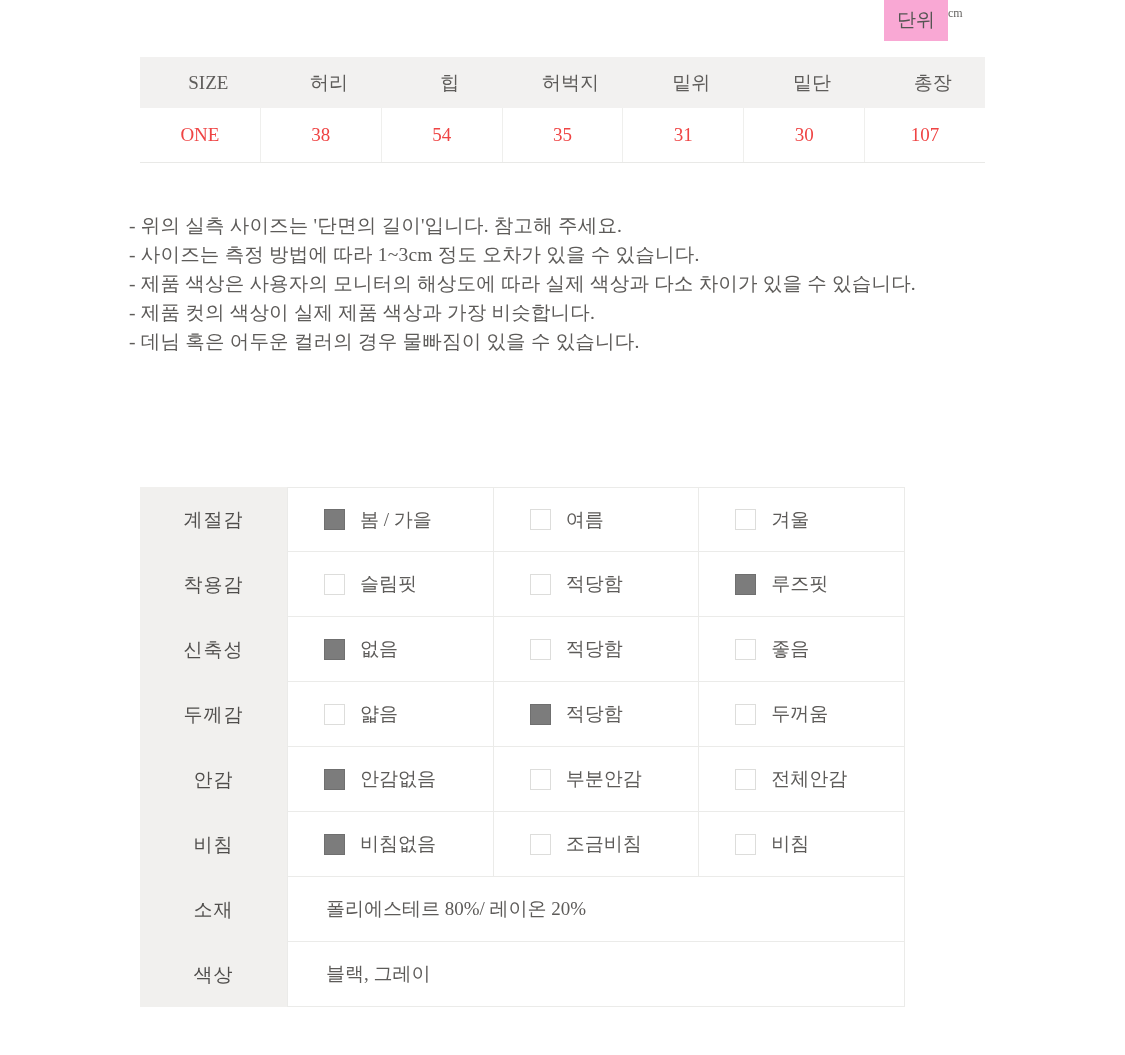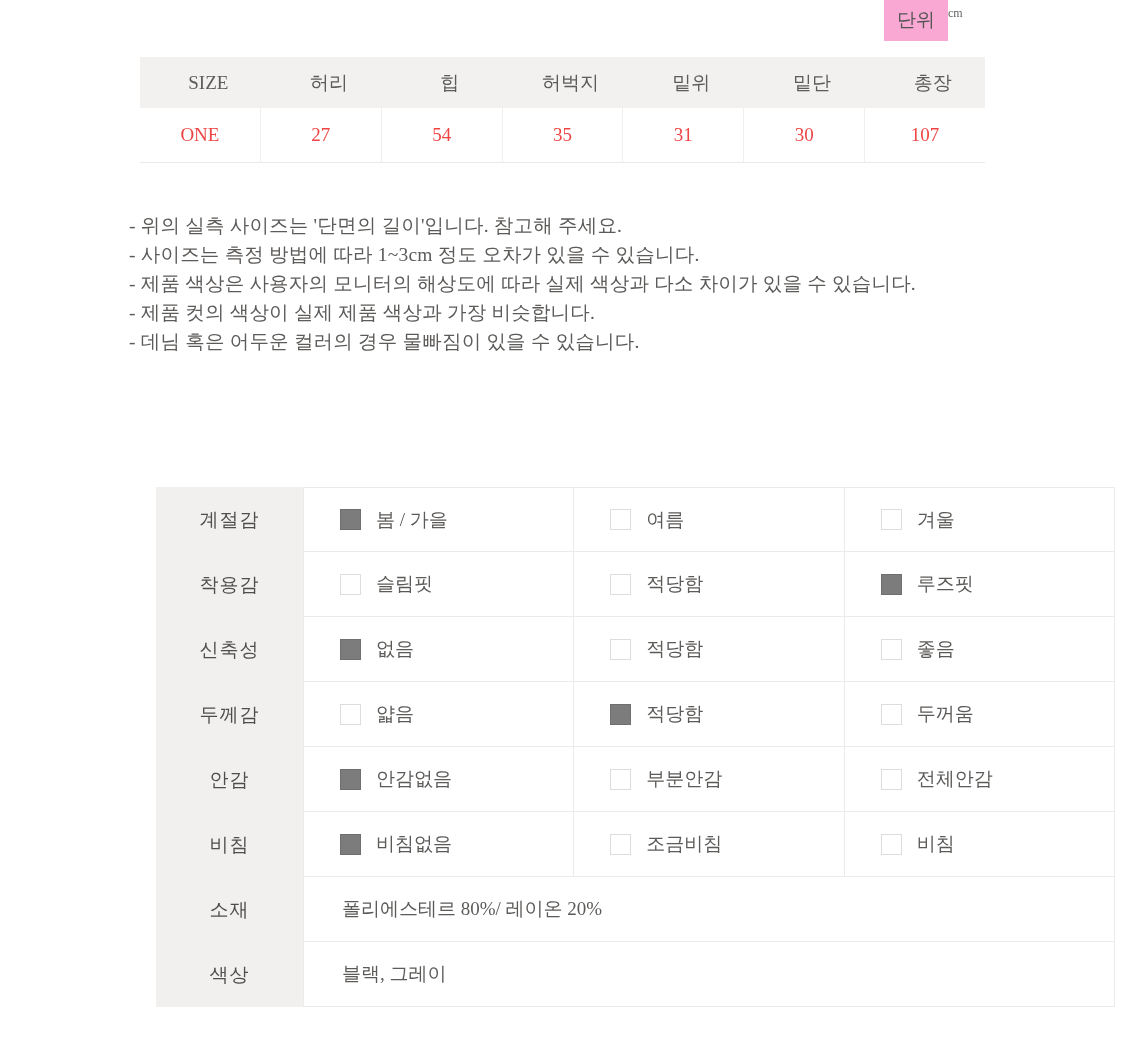--- a/index.html
+++ b/index.html
@@ -57,22 +57,22 @@
   .notes {
     position: absolute; top: 211px; left: 129px;
     width: 996px;
     font-size: 19.5px; line-height: 29px; color: #5d5b59;
     letter-spacing: 0.2px;
   }
 
   
   .attr-table {
     position: absolute; top: 487px; left: 140px;
-    width: 959px;
-    display: flex; flex-direction: column; margin-left: 16px;
+    width: 765px;
+    display: flex; flex-direction: column;
   }
   .attr-row { display: flex; height: 65px; }
   .attr-label-cell {
     width: 147px; flex: none;
     background: #f1f0ee;
     display: flex; align-items: center; justify-content: center;
     font-size: 19px; color: #504e4c;
     letter-spacing: 1px;
   }
   .attr-content {
@@ -120,21 +120,21 @@
       <div class="size-header-cell">SIZE</div>
       <div class="size-header-cell">허리</div>
       <div class="size-header-cell">힙</div>
       <div class="size-header-cell">허벅지</div>
       <div class="size-header-cell">밑위</div>
       <div class="size-header-cell">밑단</div>
       <div class="size-header-cell">총장</div>
     </div>
   <div class="size-data-row">
       <div class="size-data-cell">ONE</div>
-      <div class="size-data-cell">27</div>
+      <div class="size-data-cell">38</div>
       <div class="size-data-cell">54</div>
       <div class="size-data-cell">35</div>
       <div class="size-data-cell">31</div>
       <div class="size-data-cell">30</div>
       <div class="size-data-cell">107</div>
     </div>
 </div>
 
 <div class="notes">
     <div>- 위의 실측 사이즈는 '단면의 길이'입니다. 참고해 주세요.</div>

